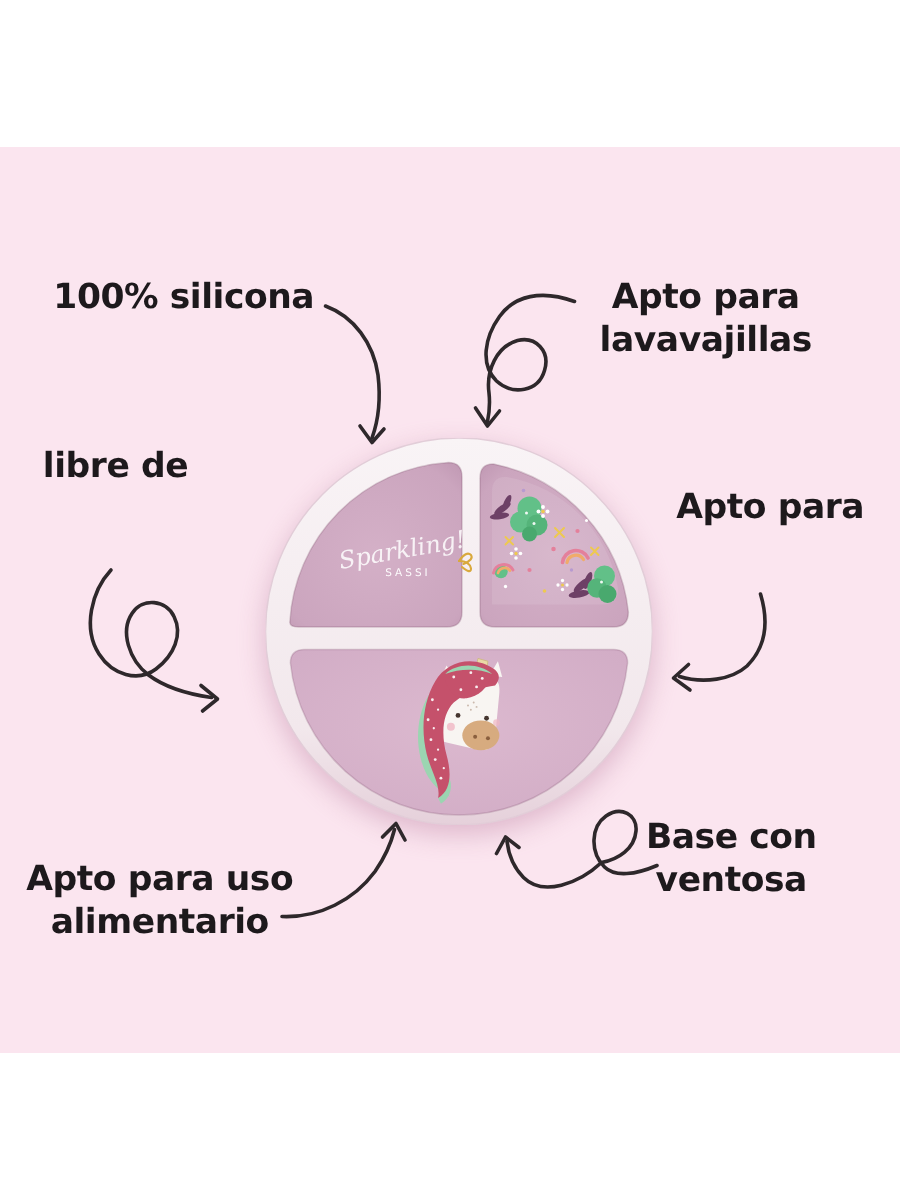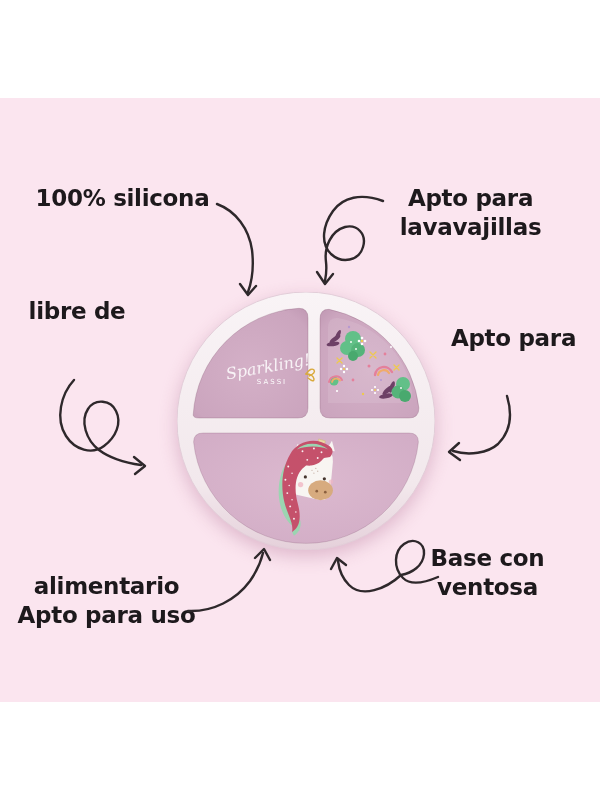--- a/index.html
+++ b/index.html
@@ -33,22 +33,22 @@
 
   <div class="feature-label" style="left:2px;top:297px;width:150px;">
     <div>libre de</div>
   </div>
 
   <div class="feature-label" style="left:436px;top:324px;width:155px;">
     <div>Apto para</div>
   </div>
 
   <div class="feature-label" style="left:14px;top:572px;width:185px;">
+    <div>Apto para uso</div>
     <div>alimentario</div>
-    <div>Apto para uso</div>
   </div>
 
   <div class="feature-label" style="left:425px;top:544px;width:125px;">
     <div>Base con</div>
     <div>ventosa</div>
   </div>
 
   <svg class="plate-svg" width="258" height="258" viewBox="0 0 258 258">
     <defs>
       <linearGradient id="rimGrad" x1="0" y1="0" x2="0" y2="1">

